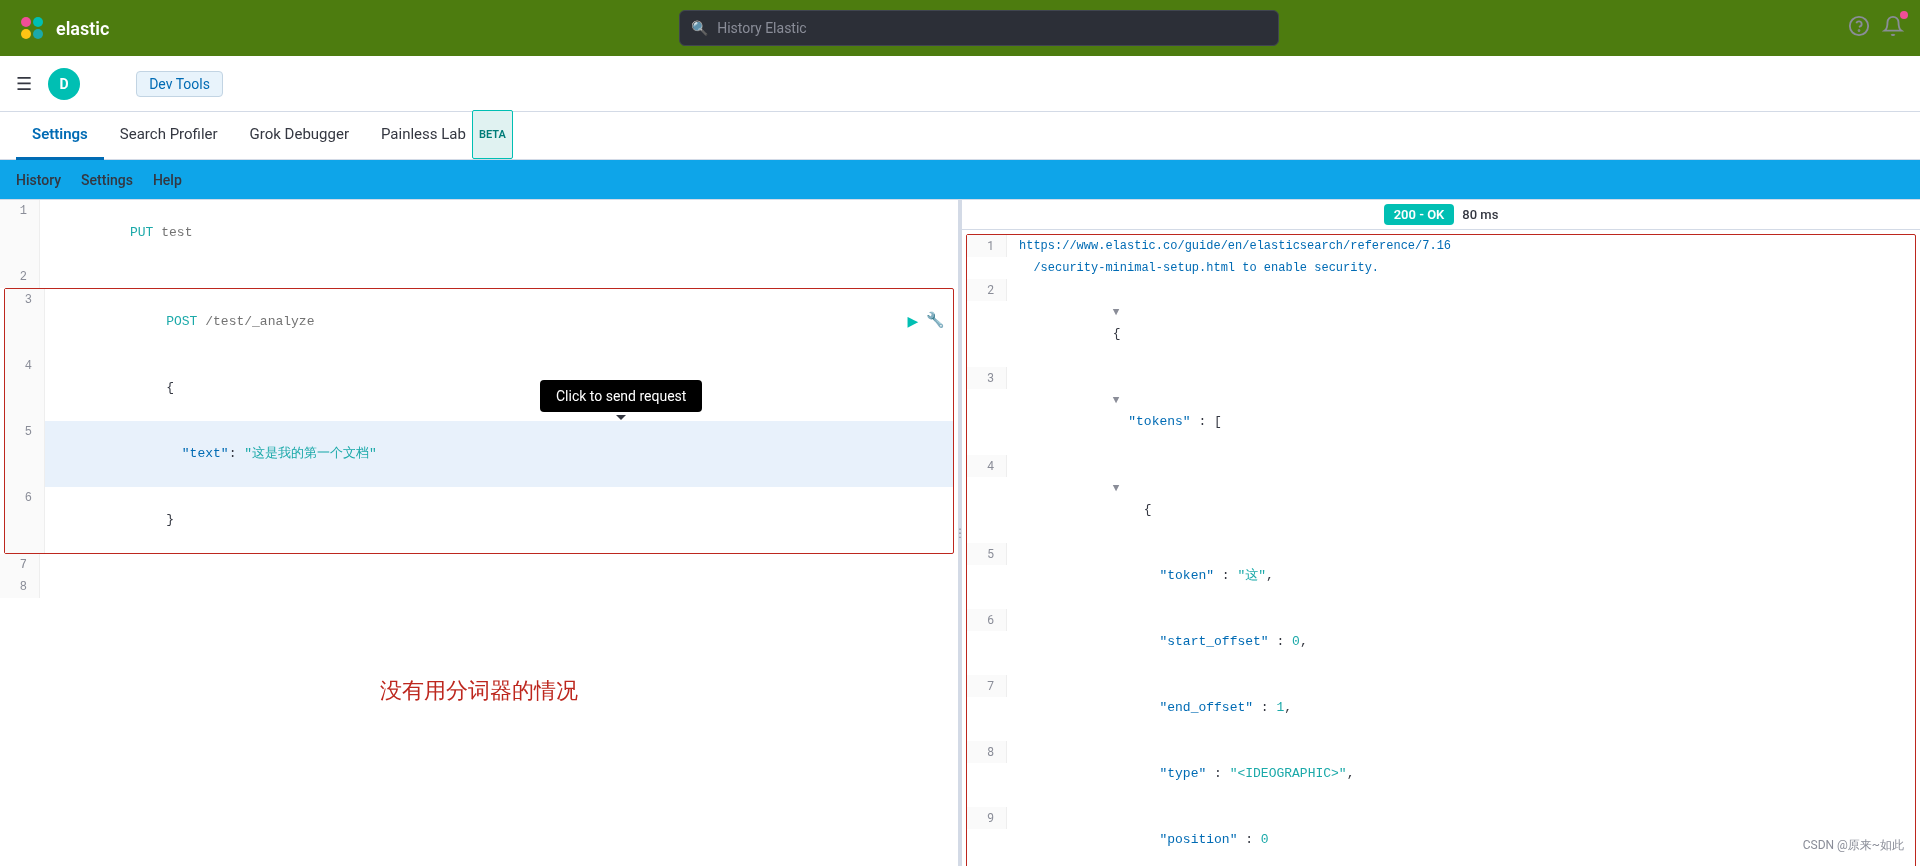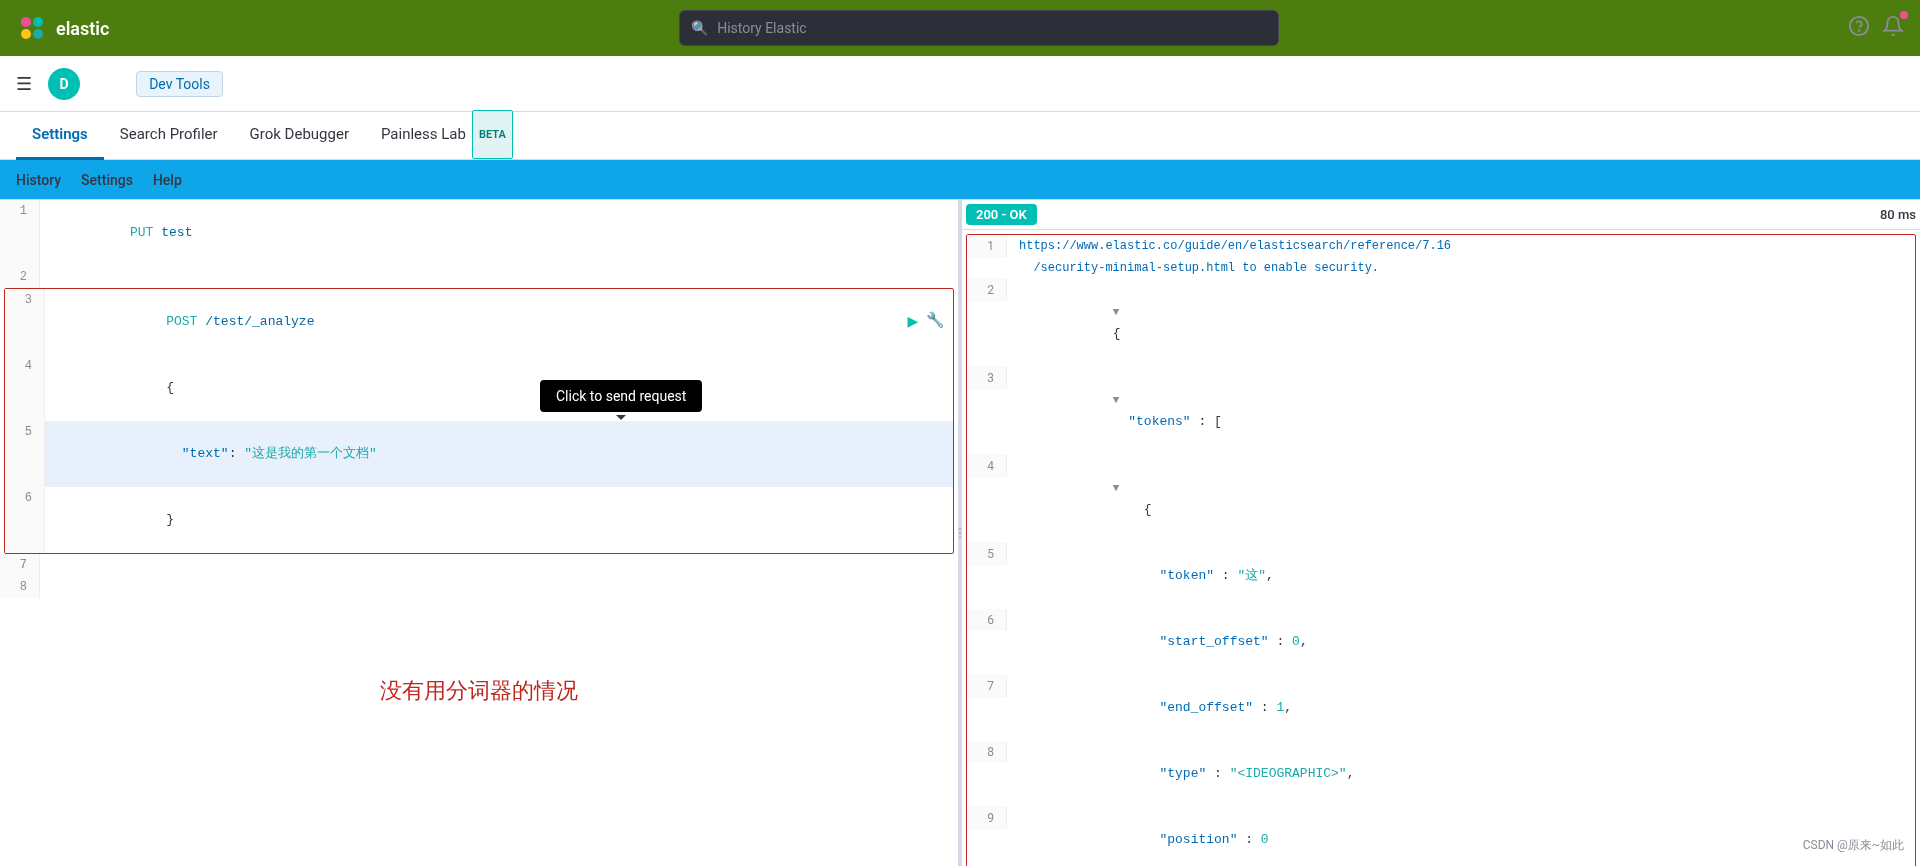--- a/index.html
+++ b/index.html
@@ -230,21 +230,21 @@
       flex: 1;
       white-space: pre;
       line-height: 22px;
     }
     .line-content.selected {
       background: #e8f1fb;
     }
 
     
     .method { color: #1ba9a9; }
-    .url { color: #0369a1; }
+    .url { color: #737373; }
     .key { color: #006bb4; }
     .string-val { color: #1ba9a9; }
     .bracket { color: #343741; }
     .punct { color: #343741; }
     .number-val { color: #1ba9a9; }
 
     
     .tooltip-container {
       position: absolute;
       top: 180px;
@@ -283,21 +283,21 @@
     }
 
     
     .status-bar {
       display: flex;
       align-items: center;
       padding: 4px 4px;
       gap: 8px;
       border-bottom: 1px solid #d3dae6;
       background: #fff;
-      justify-content: space-between;
+      justify-content: center;
     }
     .status-ok {
       background: #00bfb3;
       color: #fff;
       border-radius: 4px;
       padding: 3px 10px;
       font-size: 13px;
       font-weight: 600;
     }
     .status-time {

